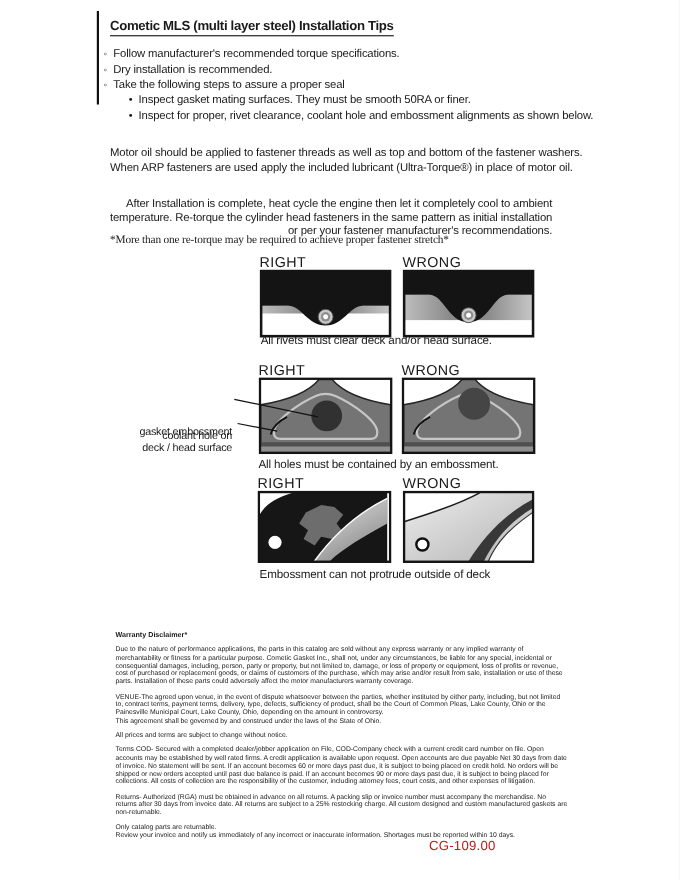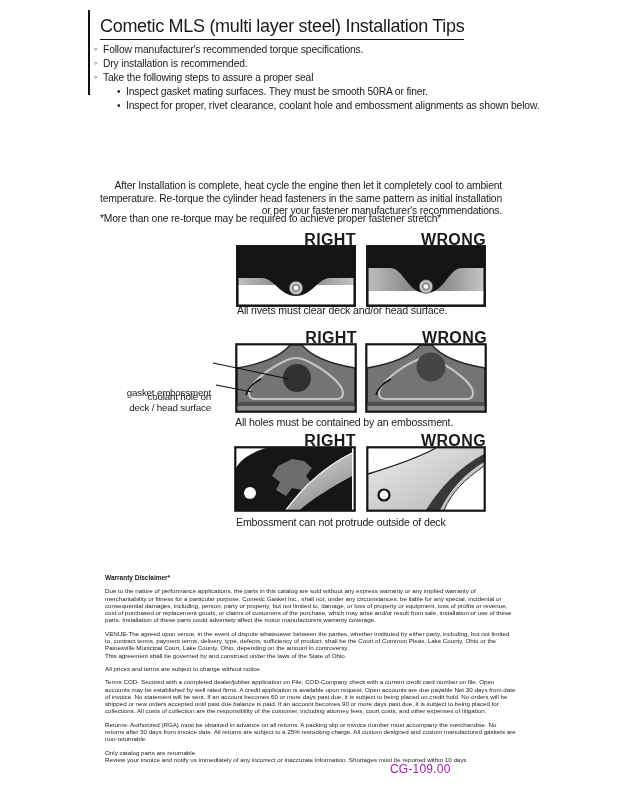--- a/index.html
+++ b/index.html
@@ -4,43 +4,43 @@
 <style>
   html,body{margin:0;padding:0;background:#e8e8e8;}
   .page{
     position:relative;width:618px;height:800px;background:#ffffff;
     font-family:"Liberation Sans",sans-serif;color:#1a1a1a;overflow:hidden;
     margin:0 auto;
   }
   .abs{position:absolute;}
   .rev-bar{left:88px;top:10px;width:2px;height:85px;background:#111;}
   .title{
-    left:100px;top:16px;font-size:18px;font-weight:normal;letter-spacing:-0.3px;
+    left:100px;top:16px;font-size:12px;font-weight:bold;letter-spacing:-0.3px;
     border-bottom:1.6px solid #111;padding-bottom:2px;white-space:nowrap;
   }
   .bullets{left:94px;top:43px;font-size:10.3px;letter-spacing:-0.15px;}
   .bullet-row{display:flex;align-items:flex-start;line-height:13.9px;white-space:nowrap;}
   .bullet-row .mk{width:9px;font-size:9px;line-height:13.9px;}
   .bullet-row.sub{margin-left:23px;}
   .bullet-row.sub .mk{font-size:10px;}
   .diesel-heading{left:100px;top:115px;font-size:12.6px;font-weight:bold;letter-spacing:-0.2px;}
   .body-par{font-size:10.3px;line-height:12.6px;letter-spacing:-0.15px;}
   .body-par div{white-space:nowrap;}
   .p1{left:100px;top:134px;}
   .p2{left:100px;top:180px;text-align:right;}
-  .note{left:100px;top:213px;font-size:10.3px;letter-spacing:-0.15px;white-space:nowrap;}
-  .rw-label{font-size:16px;font-weight:bold;letter-spacing:0.4px;text-align:right;}
+  .note{left:100px;top:213px;font-size:10.3px;letter-spacing:-0.15px;white-space:nowrap;font-family:Liberation Serif, serif;}
+  .rw-label{font-size:13px;font-weight:normal;letter-spacing:0.4px;text-align:left;}
   .caption{font-size:10.6px;letter-spacing:-0.15px;line-height:13px;white-space:nowrap;}
   .dbox{position:absolute;display:block;}
   .callout{font-size:9.8px;letter-spacing:-0.2px;line-height:10.8px;text-align:right;}
   .legal{left:105px;top:574px;width:412px;font-size:6.2px;line-height:7.3px;letter-spacing:0;}
   .legal .lh{font-weight:bold;font-size:6.5px;margin:0 0 6px 0;}
   .legal p{margin:0 0 6px 0;}
   .legal p.tight{margin-bottom:0;}
-  .footer-code{left:390px;top:762px;font-size:12px;letter-spacing:0.2px;color:#a21caf;}
+  .footer-code{left:390px;top:762px;font-size:12px;letter-spacing:0.2px;color:#b91c1c;}
 </style>
 </head>
 <body>
 
 <div class="page">
 
   <div class="abs rev-bar"></div>
 
   <div class="abs title">Cometic MLS (multi layer steel) Installation Tips</div>
 
@@ -61,20 +61,24 @@
       <span class="mk">•</span>
       <span>Inspect gasket mating surfaces.  They must be smooth 50RA or finer.</span>
     </div>
     <div class="bullet-row sub">
       <span class="mk">•</span>
       <span>Inspect for proper, rivet clearance, coolant hole and embossment alignments as shown below.</span>
     </div>
   </div>
 
 
+  <div class="abs body-par p1">
+    <div>Motor oil should be applied to fastener threads as well as top and bottom of the fastener washers.</div>
+    <div>When ARP fasteners are used apply the included lubricant (Ultra-Torque®) in place of motor oil.</div>
+  </div>
 
   <div class="abs body-par p2">
     <div>After Installation is complete, heat cycle the engine then let it completely cool to ambient</div>
     <div>temperature. Re-torque the cylinder head fasteners in the same pattern as initial installation</div>
     <div>or per your fastener manufacturer's recommendations.</div>
   </div>
 
   <div class="abs note">*More than one re-torque may be required to achieve proper fastener stretch*</div>
 
   <div class="abs rw-label" style="left:236px;top:231px;width:120px;">RIGHT</div>

